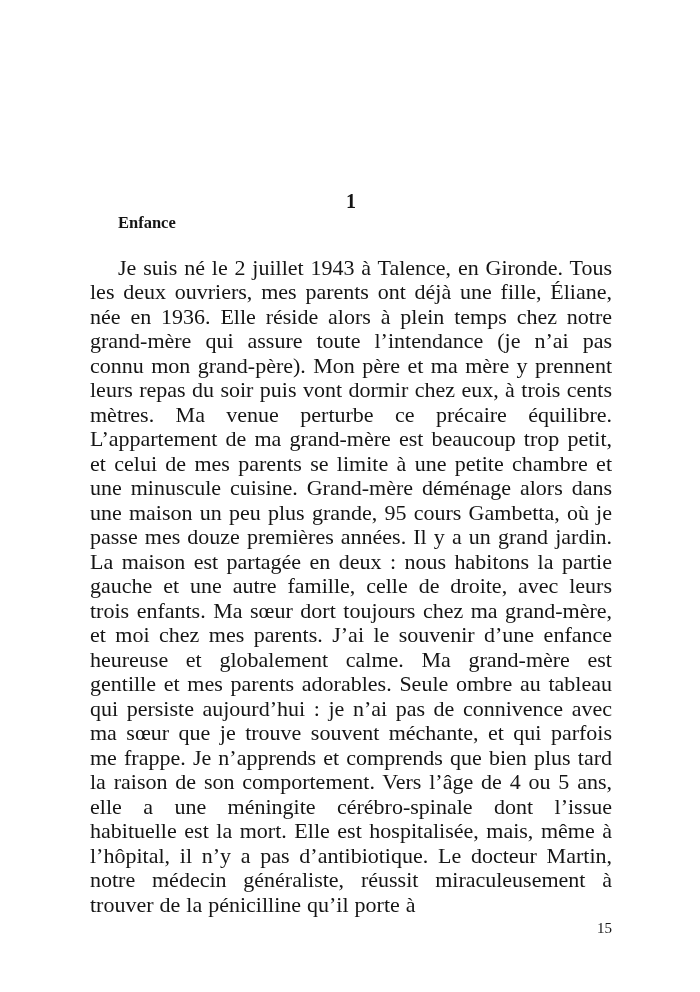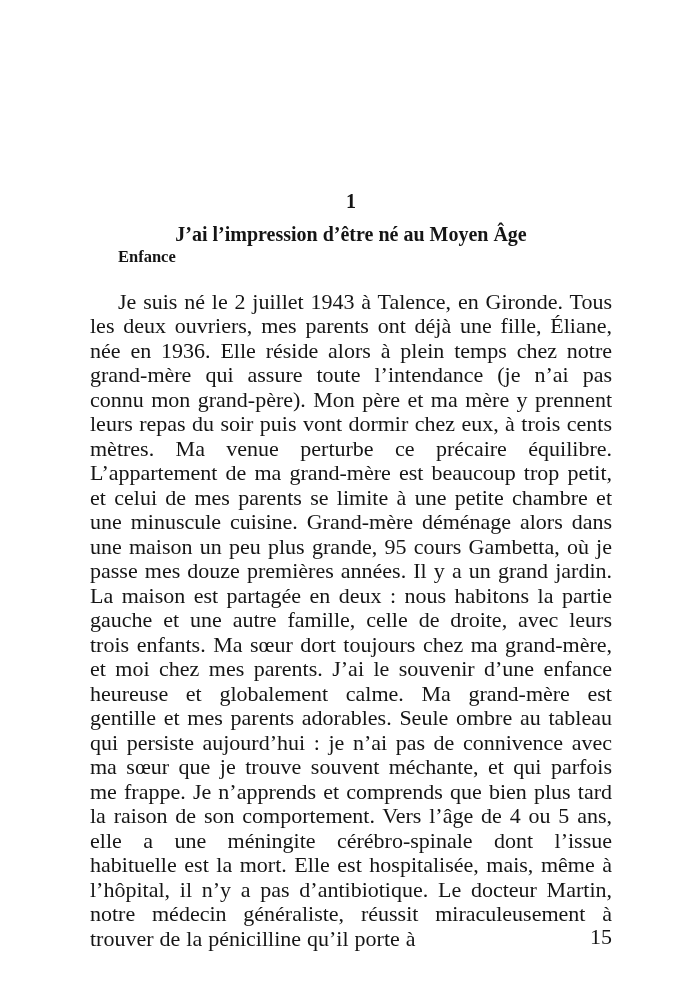--- a/index.html
+++ b/index.html
@@ -42,27 +42,26 @@
     margin-top: 23px;
     font-size: 22px;
     line-height: 24.5px;
     text-align: justify;
     text-indent: 28px;
     word-spacing: 0.5px;
   }
   .page-number {
     position: absolute;
     right: 88px;
-    bottom: 44px;
-    font-size: 22px;
+    bottom: 56px;
+    font-size: 15px;
     line-height: 1;
   }
 </style>
 </head>
 <body>
 
 <div class="page">
   <div class="chapter-number">1</div>
-  <div class="chapter-title">J’ai l’impression d’être né au Moyen Âge</div>
   <div class="section-heading">Enfance</div>
   <div class="body-paragraph">Je suis né le 2 juillet 1943 à Talence, en Gironde. Tous les deux ouvriers, mes parents ont déjà une fille, Éliane, née en 1936. Elle réside alors à plein temps chez notre grand-mère qui assure toute l’intendance (je n’ai pas connu mon grand-père). Mon père et ma mère y prennent leurs repas du soir puis vont dormir chez eux, à trois cents mètres. Ma venue perturbe ce précaire équilibre. L’appartement de ma grand-mère est beaucoup trop petit, et celui de mes parents se limite à une petite chambre et une minuscule cuisine. Grand-mère déménage alors dans une maison un peu plus grande, 95 cours Gambetta, où je passe mes douze premières années. Il y a un grand jardin. La maison est partagée en deux : nous habitons la partie gauche et une autre famille, celle de droite, avec leurs trois enfants. Ma sœur dort toujours chez ma grand-mère, et moi chez mes parents. J’ai le souvenir d’une enfance heureuse et globalement calme. Ma grand-mère est gentille et mes parents adorables. Seule ombre au tableau qui persiste aujourd’hui : je n’ai pas de connivence avec ma sœur que je trouve souvent méchante, et qui parfois me frappe. Je n’apprends et comprends que bien plus tard la raison de son comportement. Vers l’âge de 4 ou 5 ans, elle a une méningite cérébro-spinale dont l’issue habituelle est la mort. Elle est hospitalisée, mais, même à l’hôpital, il n’y a pas d’antibiotique. Le docteur Martin, notre médecin généraliste, réussit miraculeusement à trouver de la pénicilline qu’il porte à</div>
   <div class="page-number">15</div>
 </div>
 
 </body></html>

